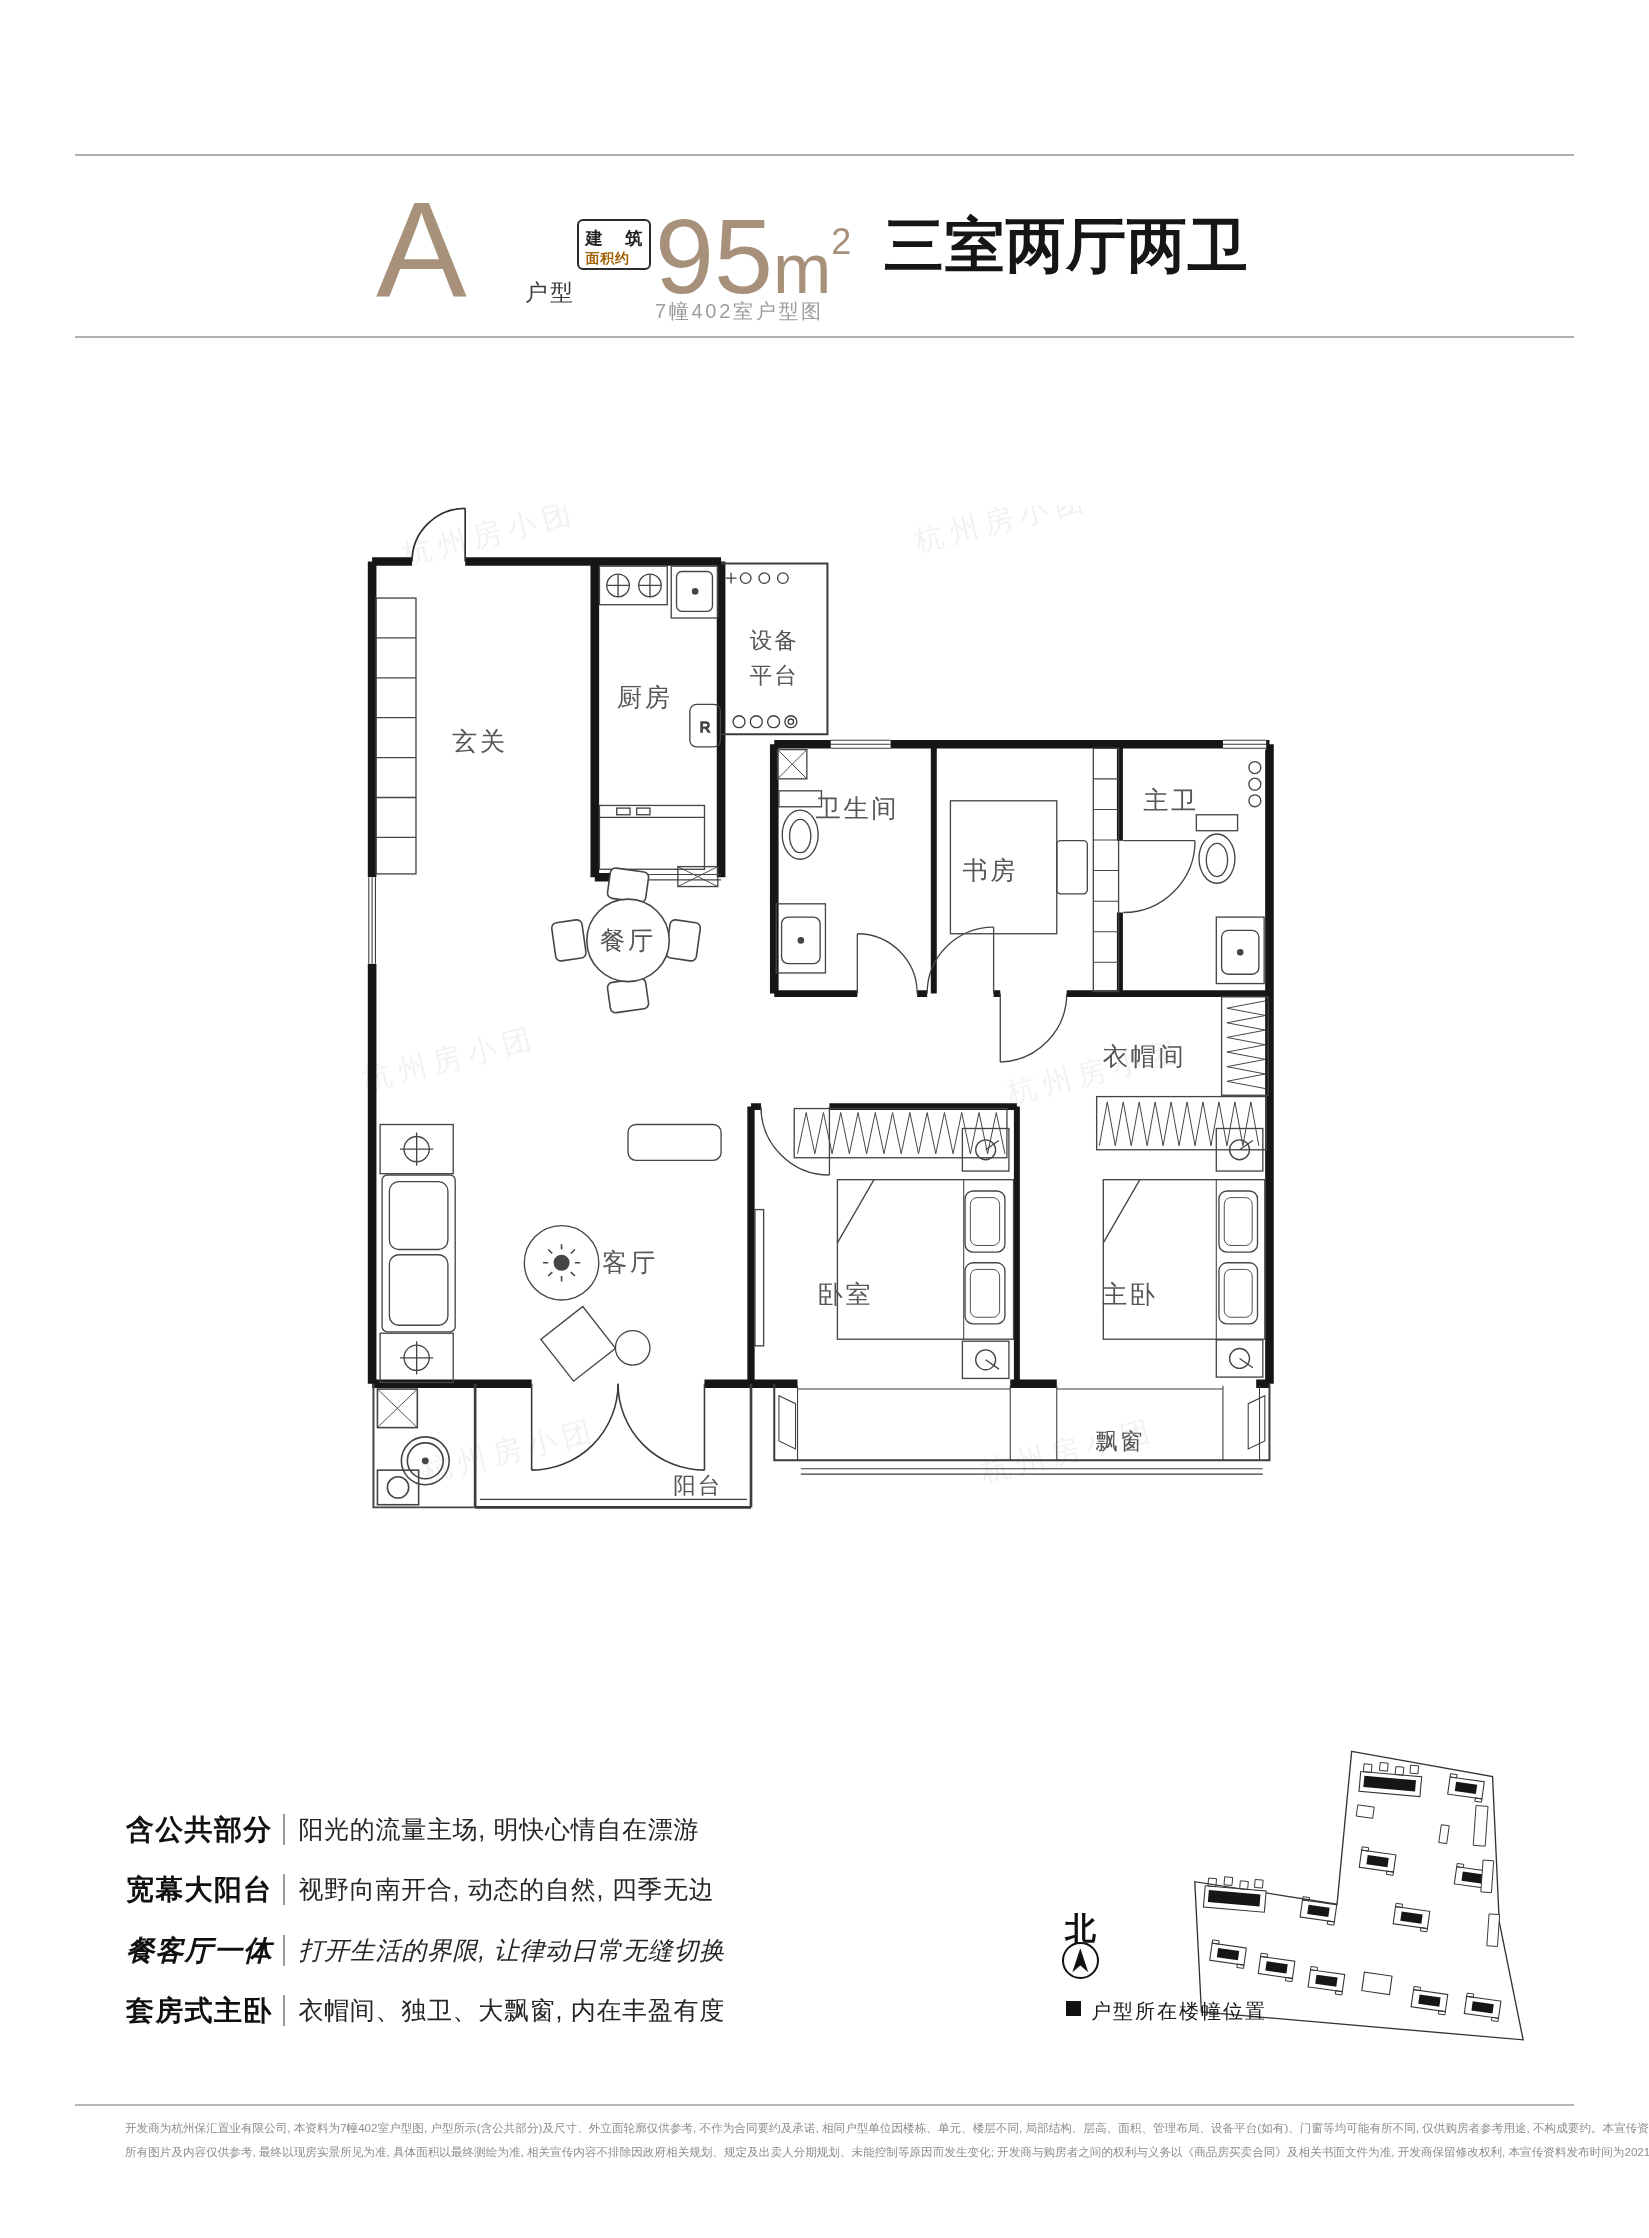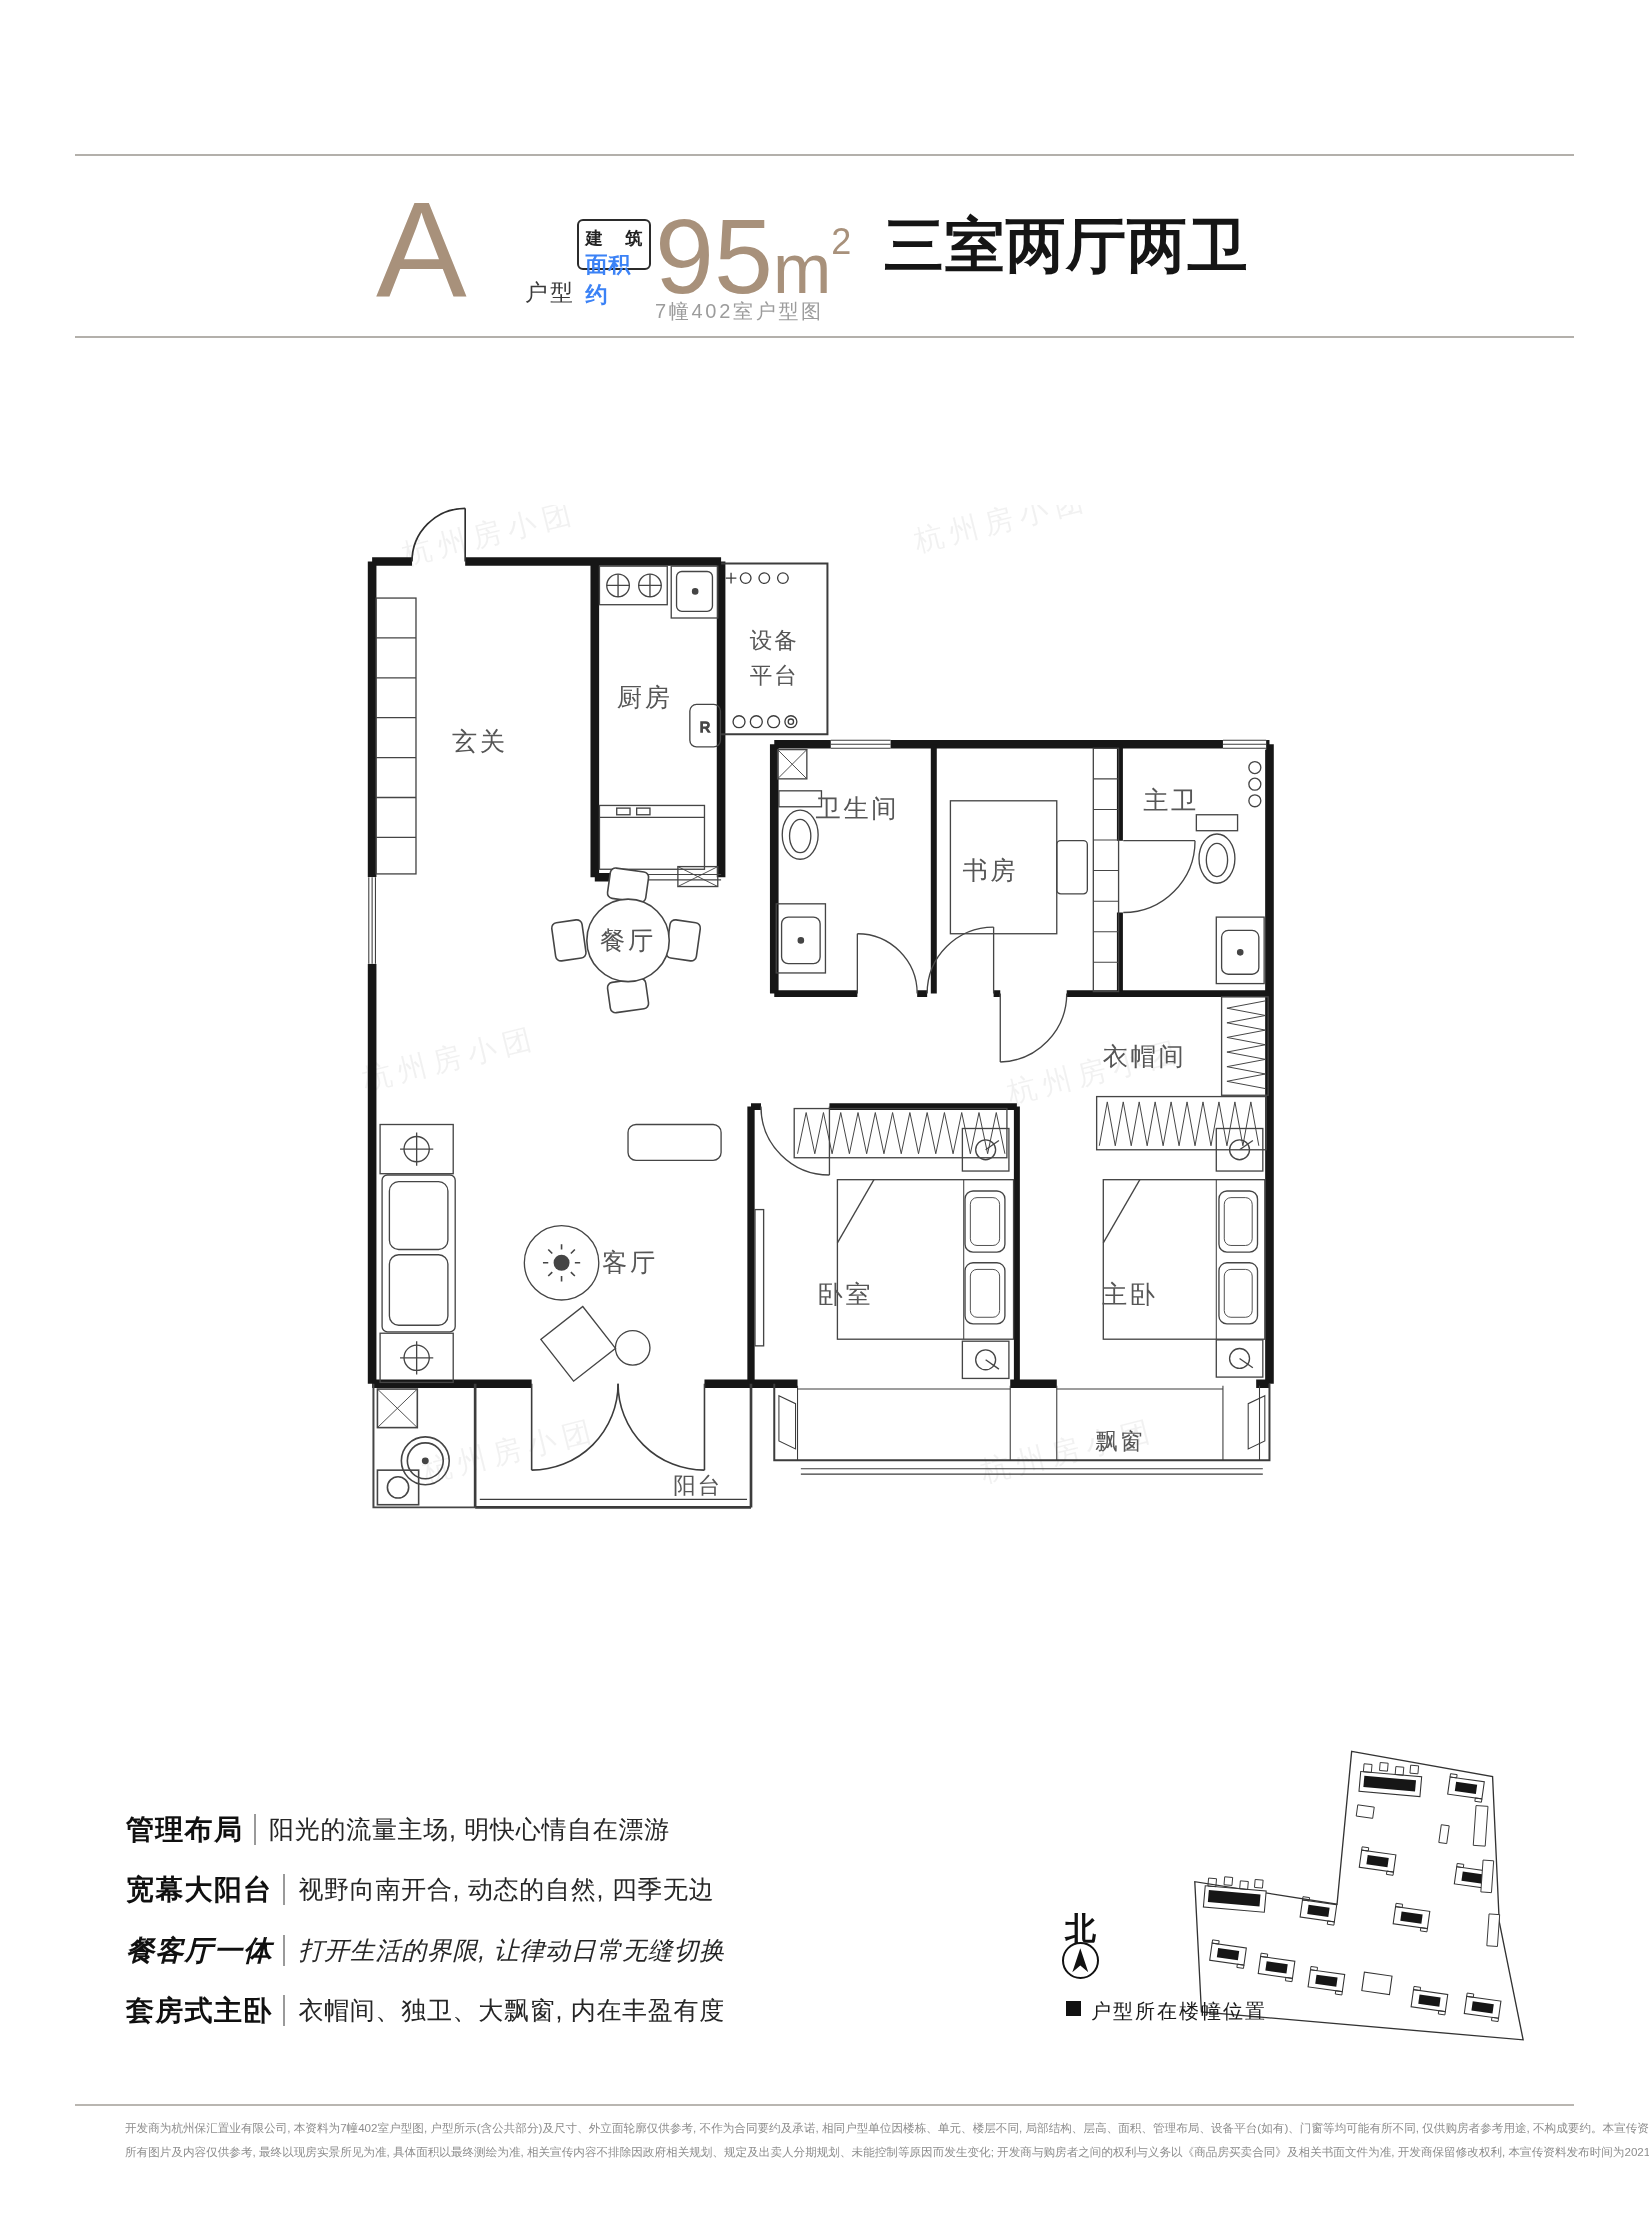--- a/index.html
+++ b/index.html
@@ -6,21 +6,21 @@
   #page{position:relative;width:1649px;height:2239px;background:#ffffff;overflow:hidden;
         font-family:"Liberation Sans","DejaVu Sans",sans-serif;}
   .abs{position:absolute;}
   .hline{position:absolute;height:2px;background:#b3b0ab;}
   
   .unit-letter{font-size:136px;line-height:136px;font-weight:400;color:#a8917b;letter-spacing:0;}
   .unit-suffix{font-size:22.6px;color:#3a3a3a;letter-spacing:2.7px;margin-left:48px;}
   .area-box{width:74px;height:51px;border:2px solid #2b2b2b;border-radius:6px;box-sizing:border-box;
             padding:4.7px 6.6px;display:flex;flex-direction:column;justify-content:space-between;}
   .area-box .l1{display:flex;justify-content:space-between;font-size:17.3px;color:#222;font-weight:600;}
-  .area-box .l2{font-size:22px;color:#3b82f6;font-weight:600;letter-spacing:0.7px;}
+  .area-box .l2{font-size:14px;color:#a16207;font-weight:600;letter-spacing:0.7px;}
   .area-value{font-size:106px;line-height:106px;color:#a8917b;font-weight:400;}
   .area-unit{font-size:70px;line-height:70px;color:#a8917b;font-weight:400;}
   .area-sup{font-size:36px;color:#a8917b;position:relative;top:-39px;font-weight:400;}
   .headline{font-size:60px;font-weight:800;color:#151515;letter-spacing:0.7px;line-height:66px;}
   .subtitle{font-size:20px;color:#9c9c9c;letter-spacing:2.7px;}
   
   .feature-row{position:absolute;left:126px;display:flex;align-items:center;height:37px;}
   .feature-title{font-size:28px;font-weight:800;color:#101010;letter-spacing:1.3px;white-space:nowrap;}
   .feature-sep{width:2px;height:31px;background:#9a9a9a;margin:0 13.3px 0 10.6px;}
   .feature-desc{font-size:25px;color:#262626;letter-spacing:0.7px;white-space:nowrap;}
@@ -304,21 +304,21 @@
       <text class="room-label" x="1222" y="842">衣帽间</text>
       <text class="room-label" x="448" y="1152">客厅</text>
       <text class="room-label" x="772" y="1200">卧室</text>
       <text class="room-label" x="1200" y="1200">主卧</text>
       <text class="room-label-sm" x="1185" y="1420">飘窗</text>
       <text class="room-label-sm" x="550" y="1486">阳台</text>
     </g>
   </svg>
 
   <div class="feature-row" style="top:1811px;">
-    <span class="feature-title">管理布局</span>
+    <span class="feature-title">含公共部分</span>
     <span class="feature-sep"></span>
     <span class="feature-desc">阳光的流量主场, 明快心情自在漂游</span>
   </div>
   <div class="feature-row" style="top:1871px;">
     <span class="feature-title">宽幕大阳台</span>
     <span class="feature-sep"></span>
     <span class="feature-desc">视野向南开合, 动态的自然, 四季无边</span>
   </div>
   <div class="feature-row" style="top:1932px;font-style:italic;">
     <span class="feature-title">餐客厅一体</span>

